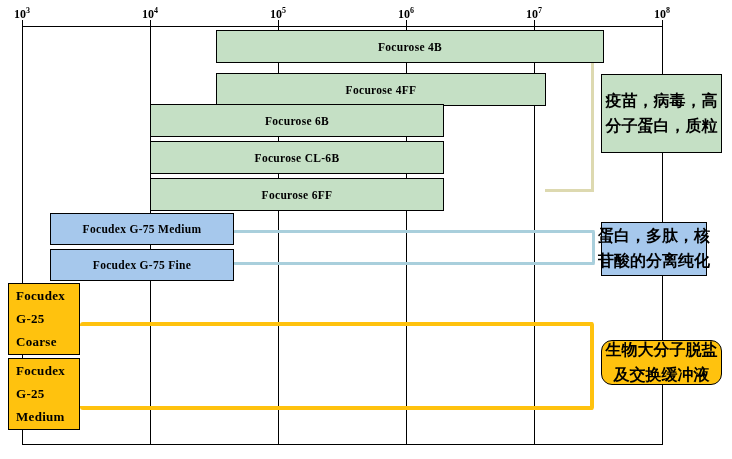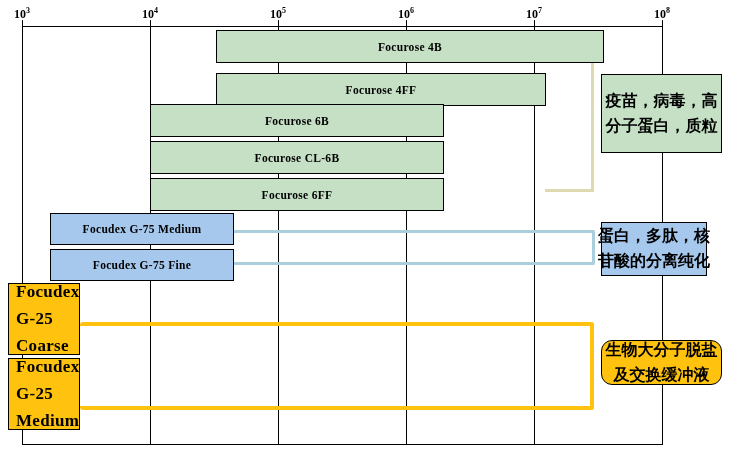--- a/index.html
+++ b/index.html
@@ -14,21 +14,21 @@
               font-weight:bold;color:#000;white-space:nowrap;transform:translateX(-50%);}
   .tick-label sup{font-size:8px;vertical-align:super;}
 
   
   .bar{position:absolute;box-sizing:border-box;border:1px solid #000;
        display:flex;align-items:center;justify-content:center;
        font-weight:bold;font-size:11.5px;color:#000;letter-spacing:.3px;}
   .bar.green{background:#c5e0c5;}
   .bar.blue{background:#a6c8ec;}
   .bar.gold{background:#ffc20e;flex-direction:column;align-items:flex-start;
-            justify-content:center;padding-left:7px;gap:7px;font-size:17px;}
+            justify-content:center;padding-left:7px;gap:7px;font-size:13px;}
   .bar.gold span{display:block;}
 
   
   .bracket{position:absolute;box-sizing:border-box;background:transparent;}
   .bracket.green{border:3px solid #ddd9b0;border-left:none;}
   .bracket.blue{border:3px solid #a9cfdc;border-left:none;border-radius:2px;}
   .bracket.gold{border:4px solid #ffc20e;border-left:none;border-radius:3px;}
 
   
   .callout{position:absolute;box-sizing:border-box;border:1px solid #000;

